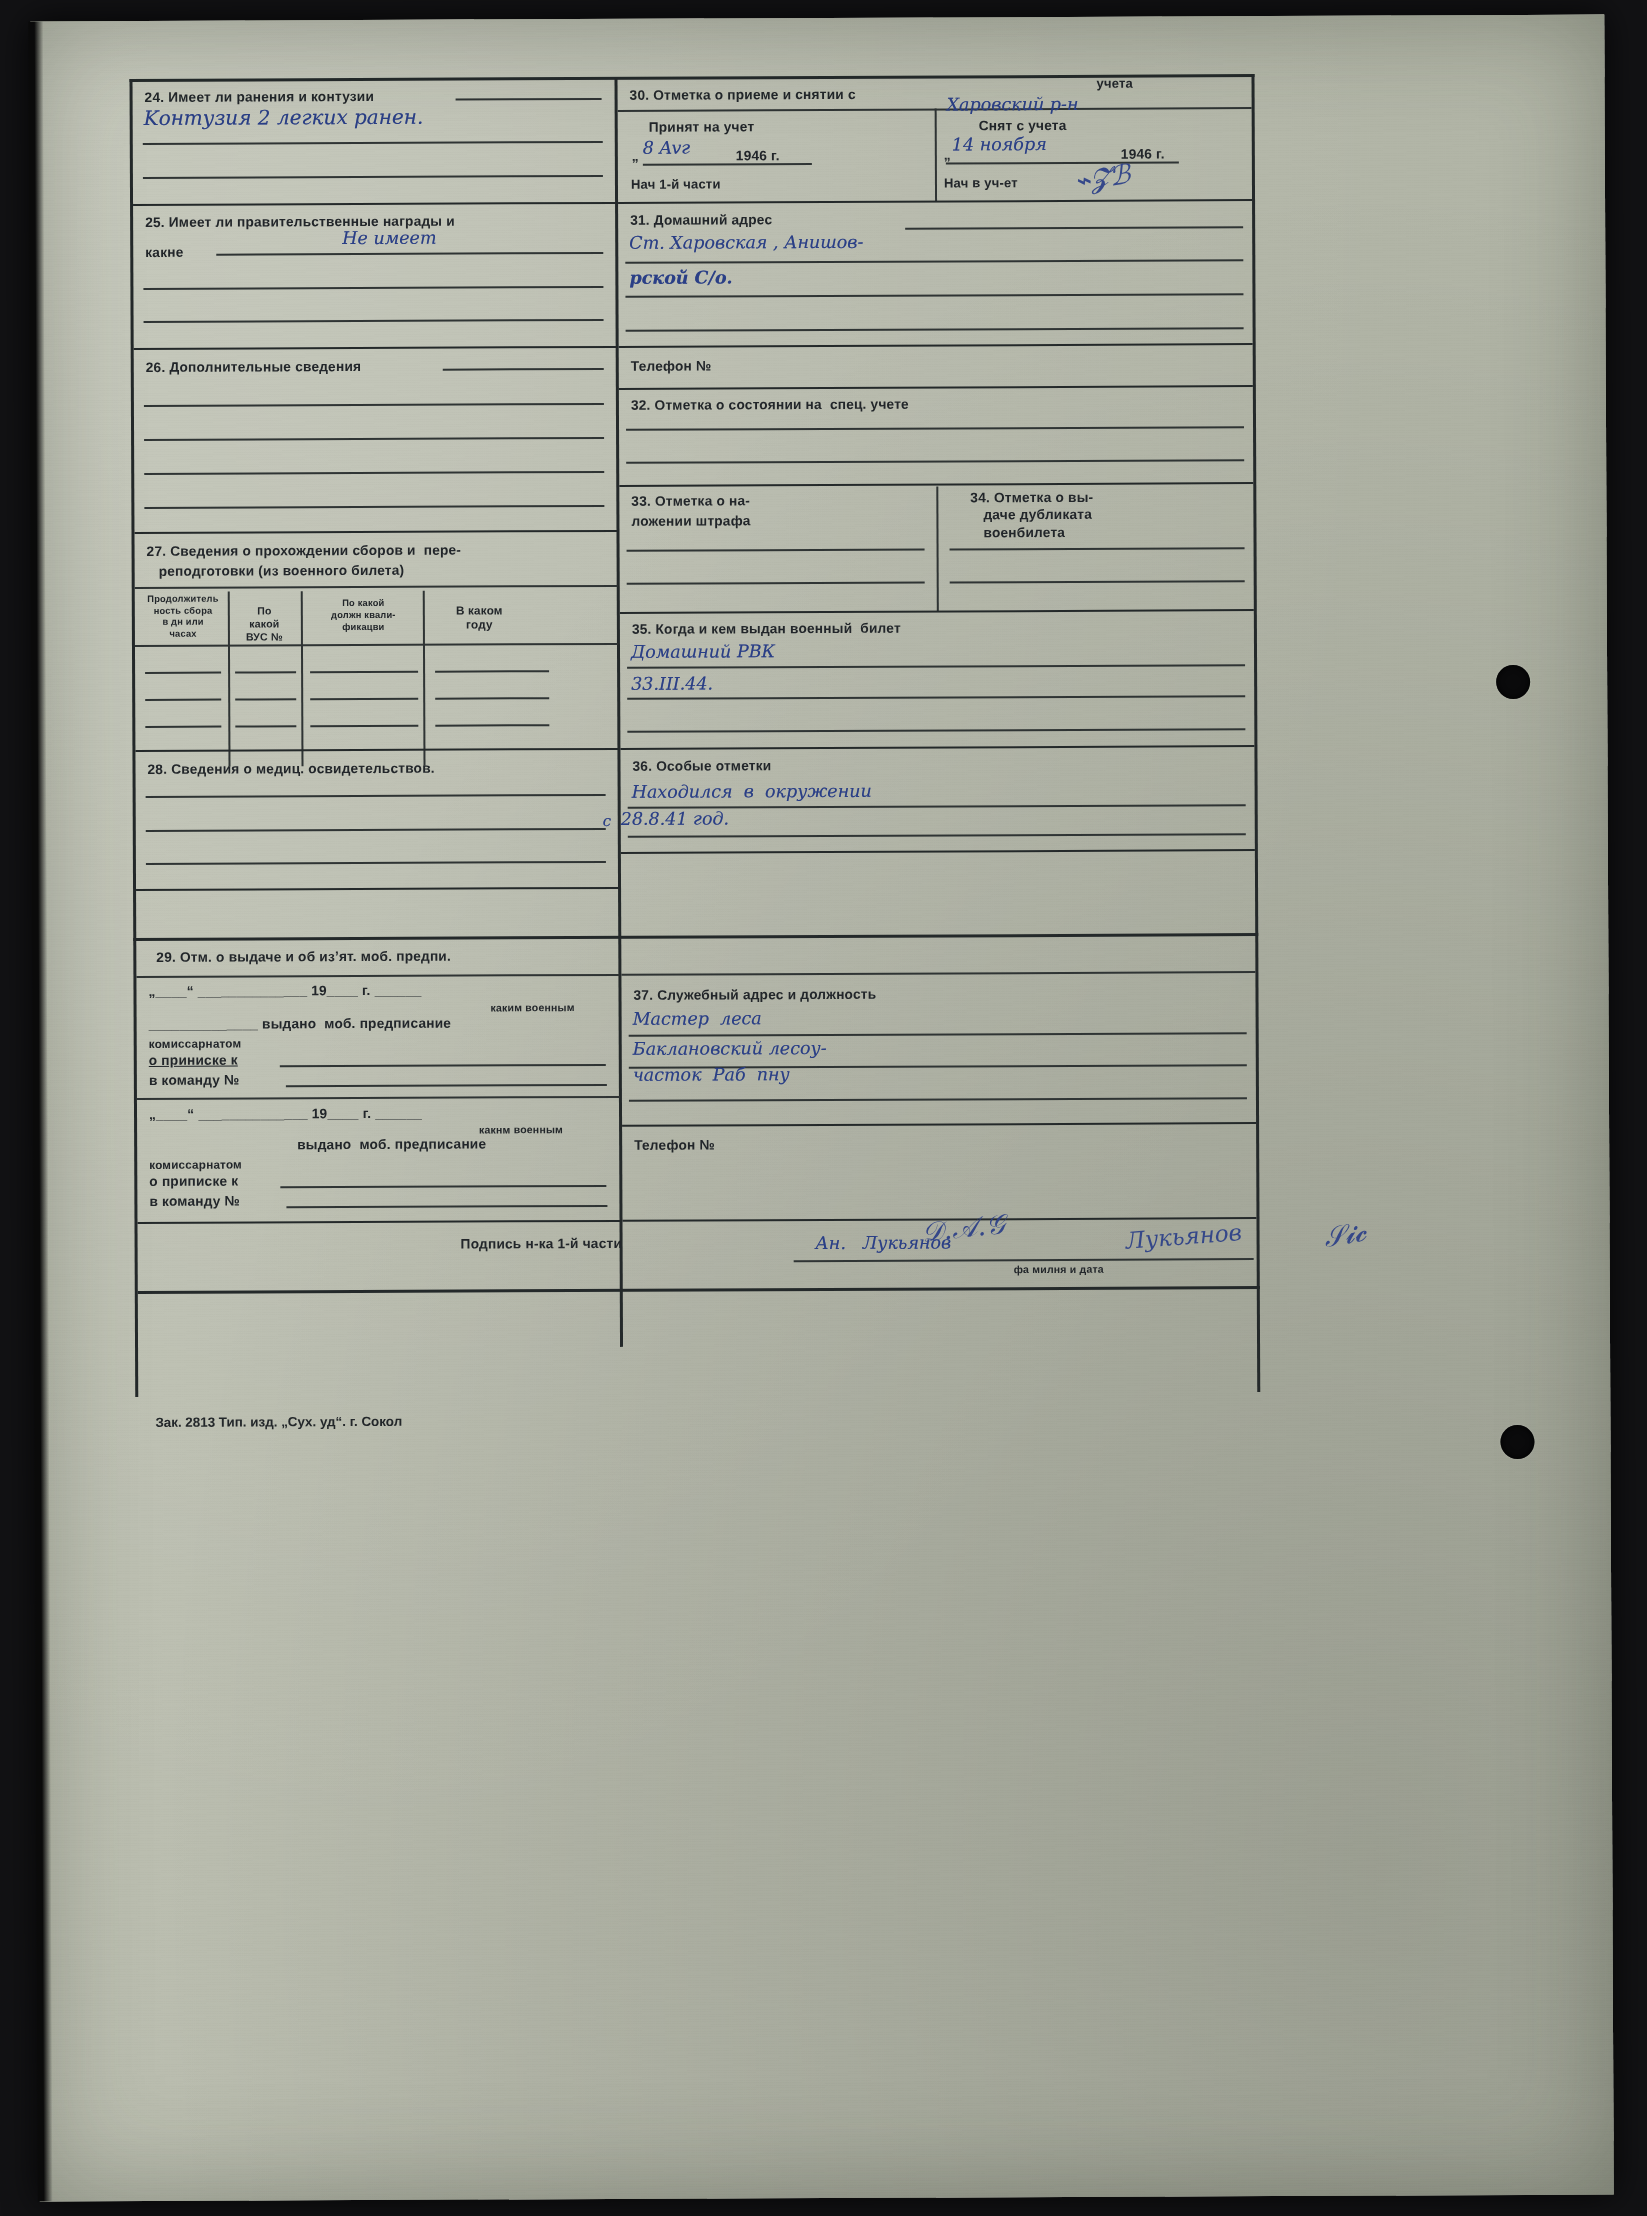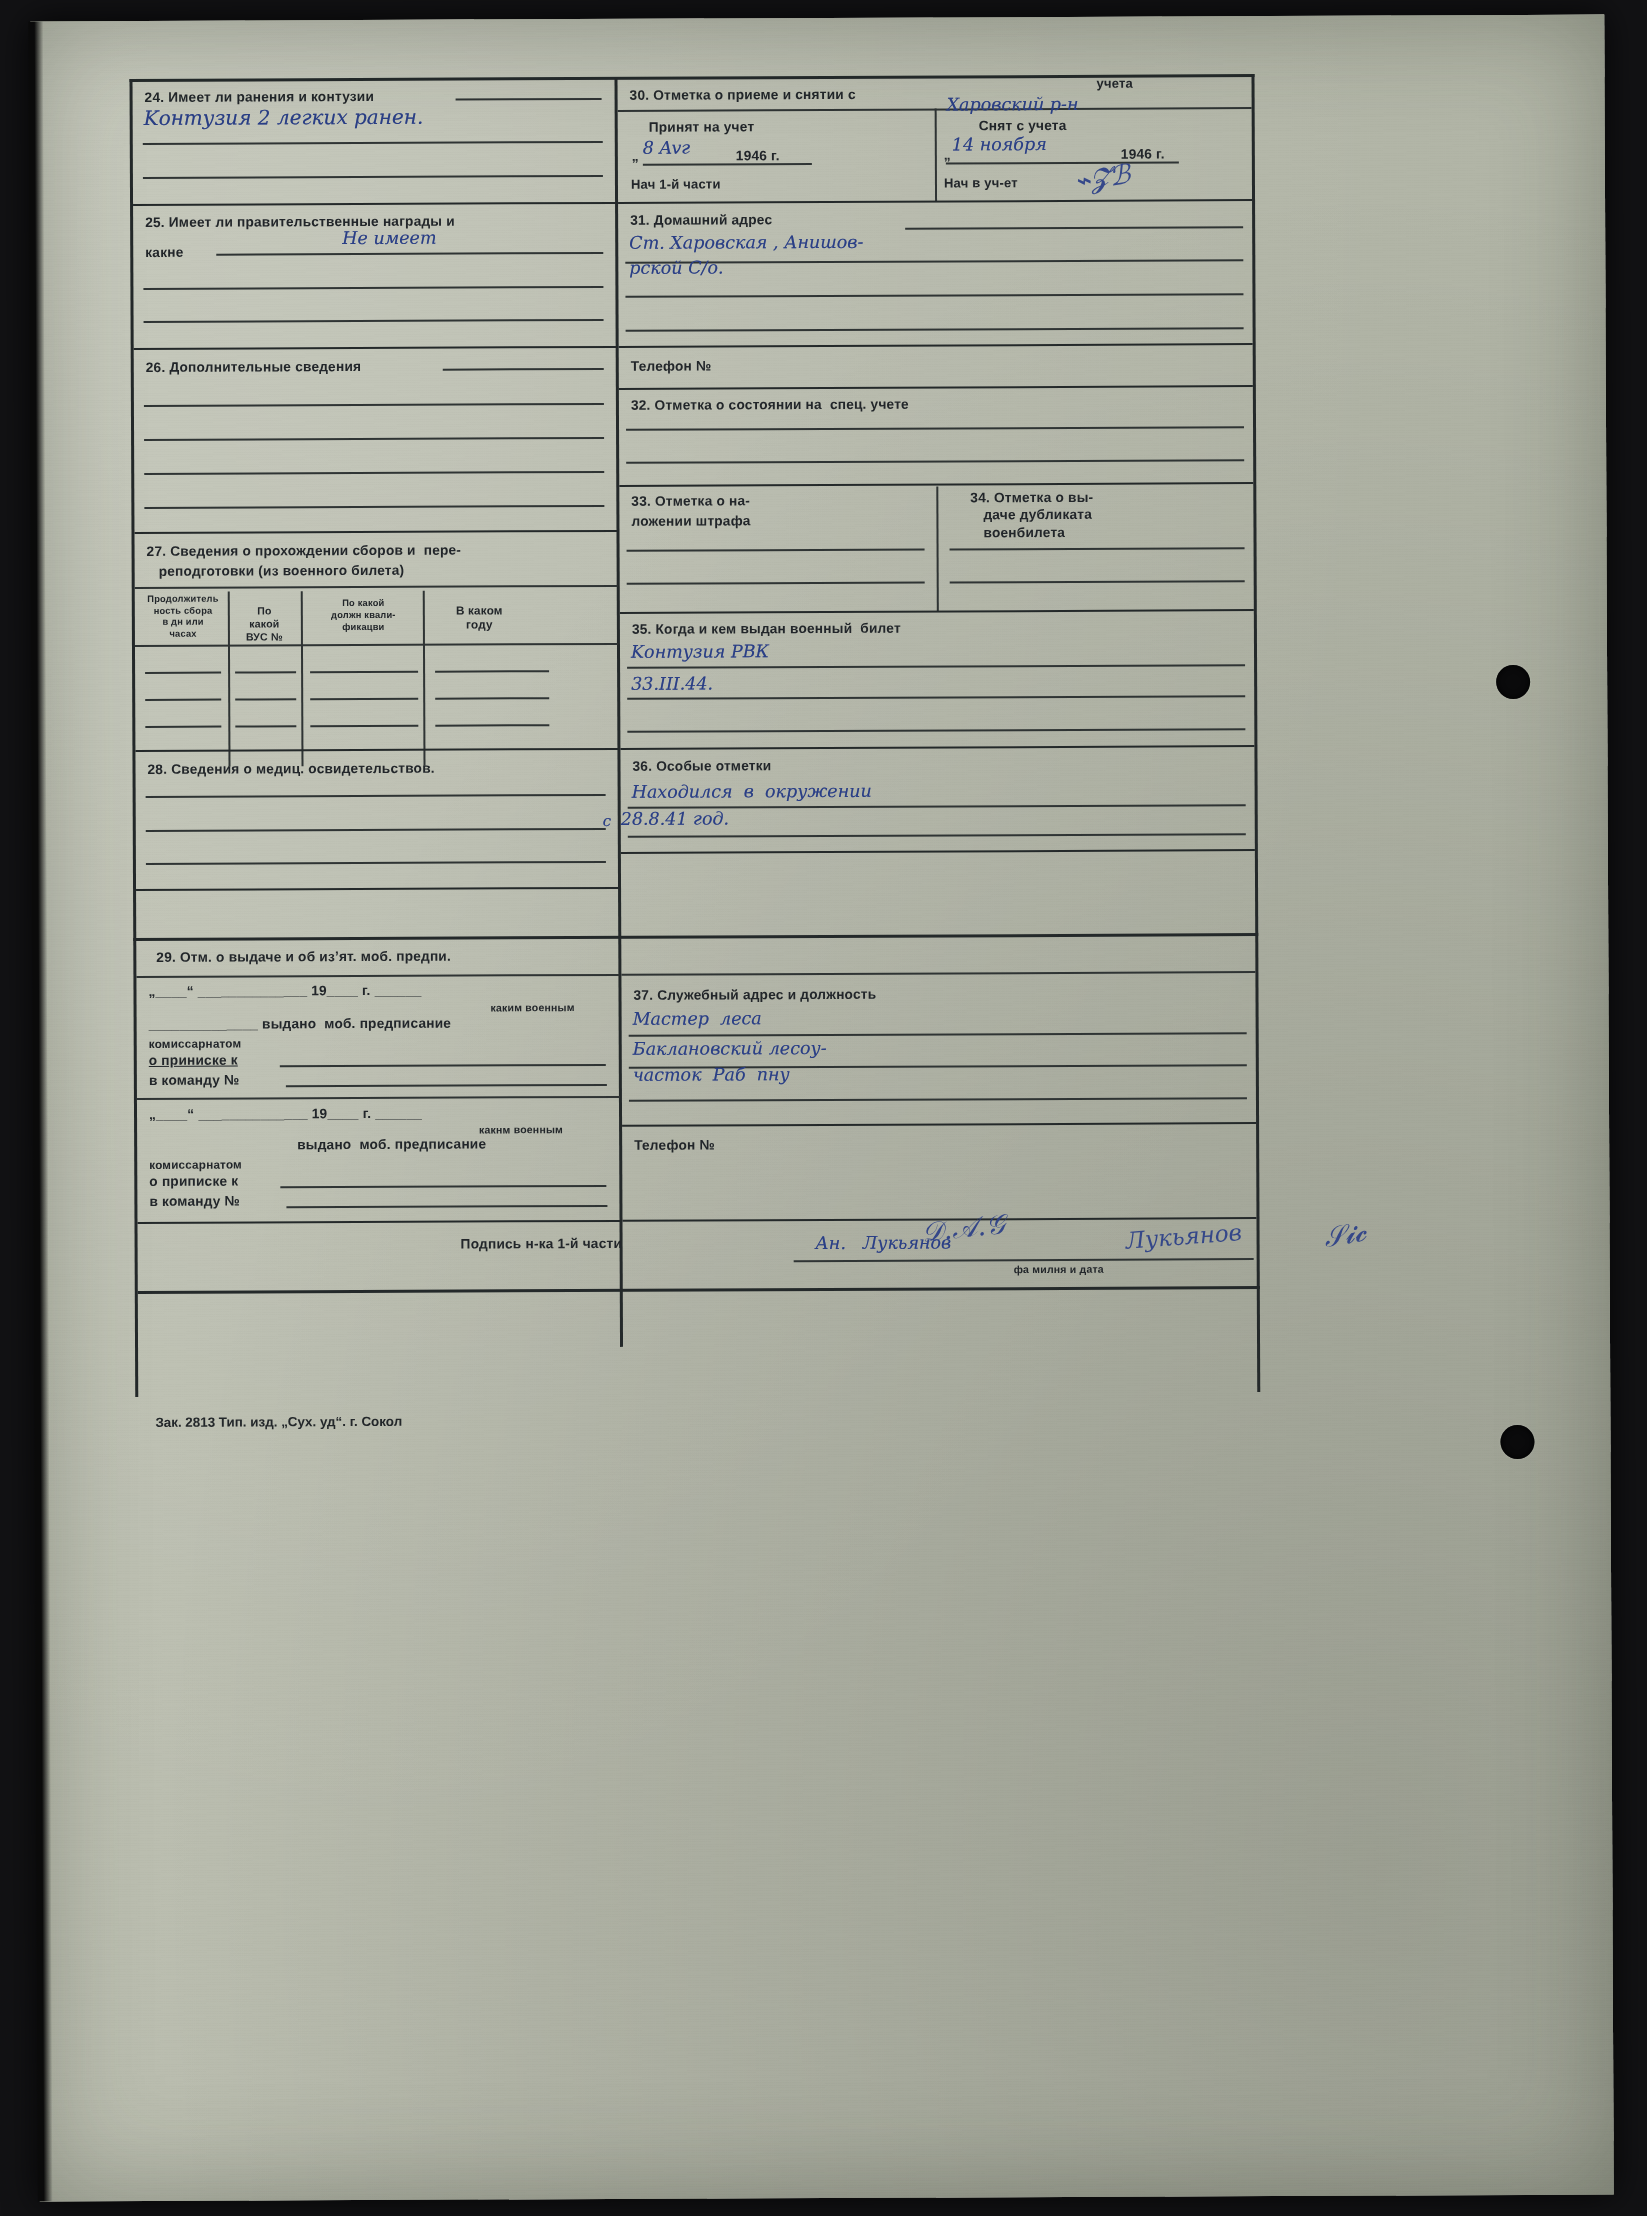--- a/index.html
+++ b/index.html
@@ -170,21 +170,21 @@
       <div class="lbl s22" style="left:501px;top:100px;">Нач 1-й части</div>
       <div class="lbl s22" style="left:814px;top:100px;">Нач в уч-ет</div>
       <div class="hand h30" style="left:817px;top:18.6px;">Харовский р-н</div>
       <div class="sig" style="left:944px;top:87px;transform:rotate(-8deg);">⌁𝓩ℬ</div>
       <div class="fl hr thick" style="left:488px;top:125px;width:634px;height:2.3px;"></div>
 
       <div class="lbl s23" style="left:500px;top:136px;">31. Домашний адрес</div>
       <div class="fl hr" style="left:775px;top:152px;width:338px;"></div>
       <div class="hand h30" style="left:499px;top:156px;">Ст. Харовская , Анишов-</div>
       <div class="fl hr" style="left:495px;top:185px;width:618px;"></div>
-      <div class="hand h30" style="left:499px;top:181px;">рской С/о.</div>
+      <div class="hand h30" style="left:499px;top:191px;font-weight:bold;">рской С/о.</div>
       <div class="fl hr" style="left:495px;top:219px;width:618px;"></div>
       <div class="fl hr" style="left:495px;top:253px;width:618px;"></div>
       <div class="fl hr thick" style="left:488px;top:269px;width:634px;height:2.3px;"></div>
 
       <div class="lbl s23" style="left:500px;top:282px;">Телефон №</div>
       <div class="fl hr thick" style="left:488px;top:311px;width:634px;height:2.3px;"></div>
 
       <div class="lbl s23" style="left:500px;top:321px;">32. Отметка о состоянии на  спец. учете</div>
       <div class="fl hr" style="left:495px;top:352px;width:618px;"></div>
       <div class="fl hr" style="left:495px;top:385px;width:618px;"></div>
@@ -196,21 +196,21 @@
       <div class="lbl s23" style="left:852px;top:432px;">даче дубликата</div>
       <div class="lbl s23" style="left:852px;top:450px;">военбилета</div>
       <div class="fl vr" style="left:805px;top:411px;height:125px;"></div>
       <div class="fl hr" style="left:495px;top:473px;width:298px;"></div>
       <div class="fl hr" style="left:818px;top:473px;width:295px;"></div>
       <div class="fl hr" style="left:495px;top:506px;width:298px;"></div>
       <div class="fl hr" style="left:818px;top:506px;width:295px;"></div>
       <div class="fl hr thick" style="left:488px;top:535px;width:634px;height:2.3px;"></div>
 
       <div class="lbl s23" style="left:500px;top:545px;">35. Когда и кем выдан военный  билет</div>
-      <div class="hand h30" style="left:499px;top:565px;">Kонтузия РВК</div>
+      <div class="hand h30" style="left:499px;top:565px;">Домашний РВК</div>
       <div class="fl hr" style="left:495px;top:590px;width:618px;"></div>
       <div class="hand h30" style="left:499px;top:597px;">33.III.44.</div>
       <div class="fl hr" style="left:495px;top:621px;width:618px;"></div>
       <div class="fl hr" style="left:495px;top:654px;width:618px;"></div>
       <div class="fl hr thick" style="left:488px;top:671px;width:634px;height:2.3px;"></div>
 
       <div class="lbl s23" style="left:500px;top:682px;">36. Особые отметки</div>
       <div class="hand h30" style="left:499px;top:705px;">Находился  в  окружении</div>
       <div class="hand h26" style="left:470px;top:735px;">c</div>
       <div class="hand h30" style="left:488px;top:732px;">28.8.41 гoд.</div>

